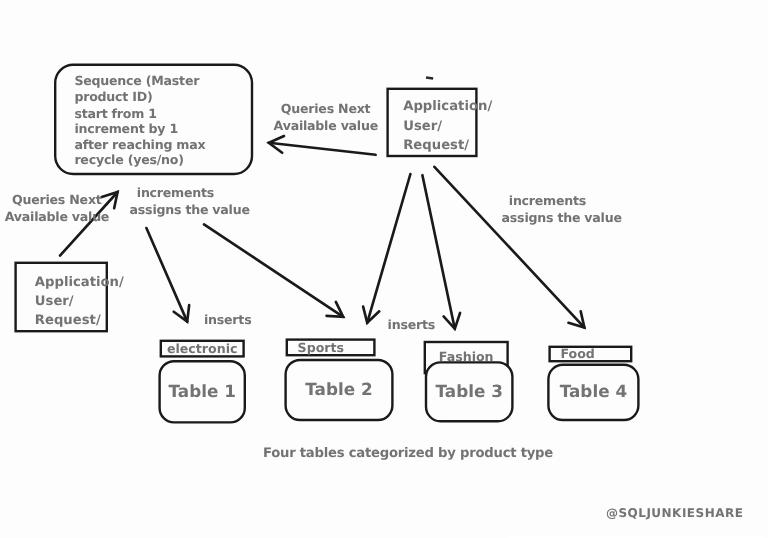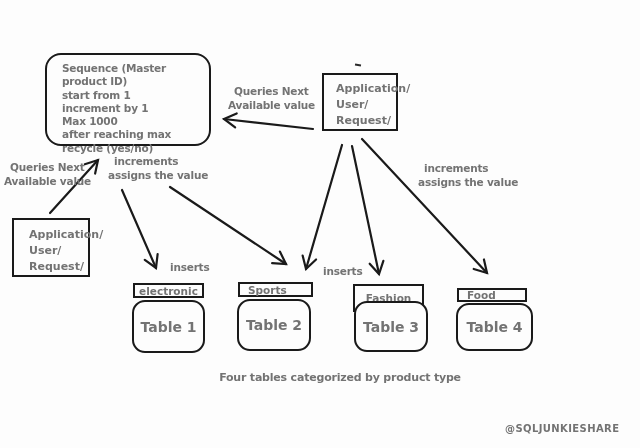--- a/index.html
+++ b/index.html
@@ -60,21 +60,20 @@
       <line x1="342" y1="145" x2="306" y2="269" marker-end="url(#vh)"></line>
       <line x1="352" y1="146" x2="379" y2="274" marker-end="url(#vh)"></line>
       <line x1="362" y1="139" x2="487" y2="273" marker-end="url(#vh)"></line>
     </g>
   </svg>
 
   <div class="abs seq-box">
     <div>Sequence (Master product ID)</div>
     <div>start from 1</div>
     <div>increment by 1</div>
-    <div>Max 1000</div>
     <div>after reaching max</div>
     <div>recycle (yes/no)</div>
   </div>
 
   <div class="abs app-box top">
     <div>Application/</div>
     <div>User/</div>
     <div>Request/</div>
   </div>
 
@@ -109,21 +108,21 @@
   <div class="abs lbl" style="left:170px;top:261px;">inserts</div>
   <div class="abs lbl" style="left:323px;top:265px;">inserts</div>
 
   <div class="tgroup">
     <div class="thead center" style="left:133px;top:283px;width:71px;height:15px;">electronic</div>
     <div class="tbody" style="left:132px;top:300px;width:73px;height:53px;">Table 1</div>
   </div>
 
   <div class="tgroup">
     <div class="thead leftpad" style="left:238px;top:282px;width:75px;height:15px;">Sports</div>
-    <div class="tbody" style="left:237px;top:299px;width:74px;height:52px;">Table 2</div>
+    <div class="tbody" style="left:237px;top:299px;width:91px;height:52px;">Table 2</div>
   </div>
 
   <div class="tgroup">
     <div class="thead center" style="left:353px;top:284px;width:71px;height:28px;">Fashion</div>
     <div class="tbody" style="left:354px;top:301px;width:74px;height:51px;">Table 3</div>
   </div>
 
   <div class="tgroup">
     <div class="thead leftpad" style="left:457px;top:288px;width:70px;height:14px;">Food</div>
     <div class="tbody" style="left:456px;top:303px;width:77px;height:48px;">Table 4</div>

